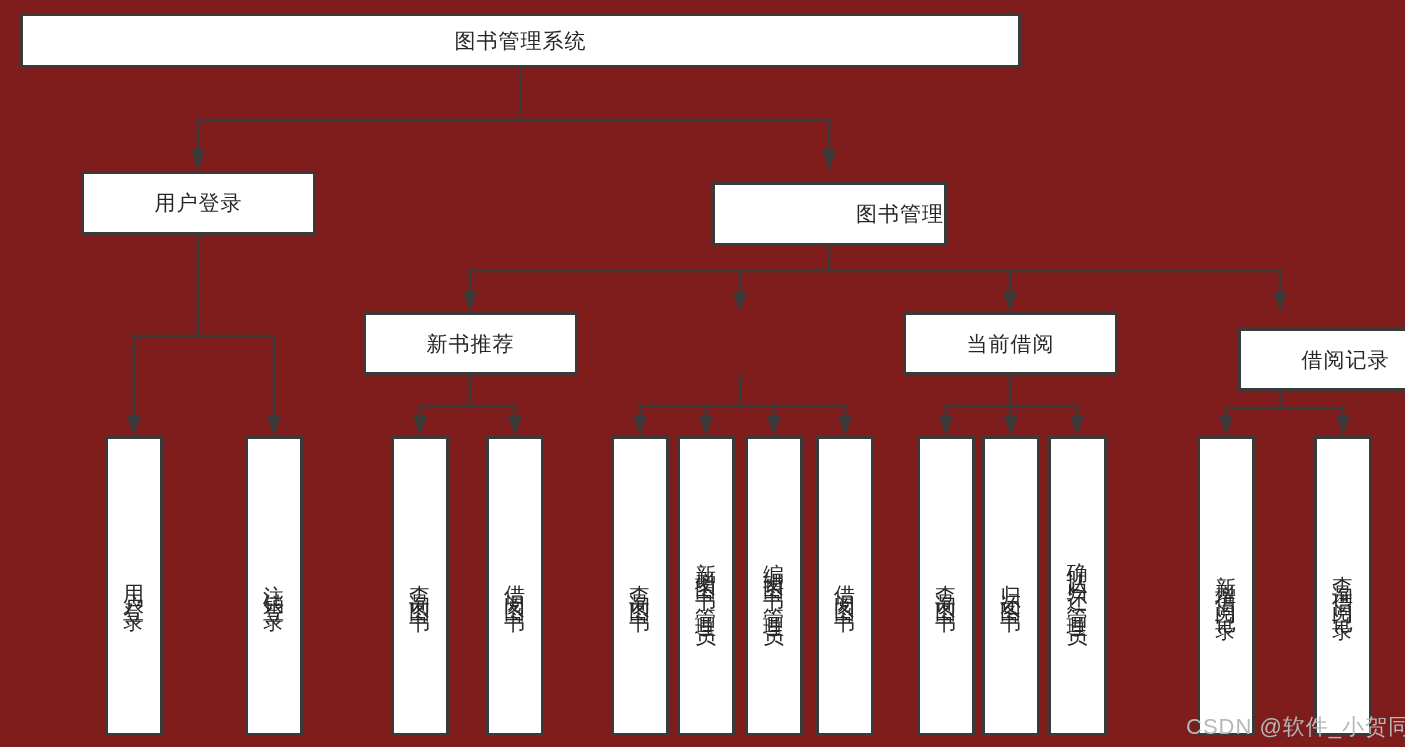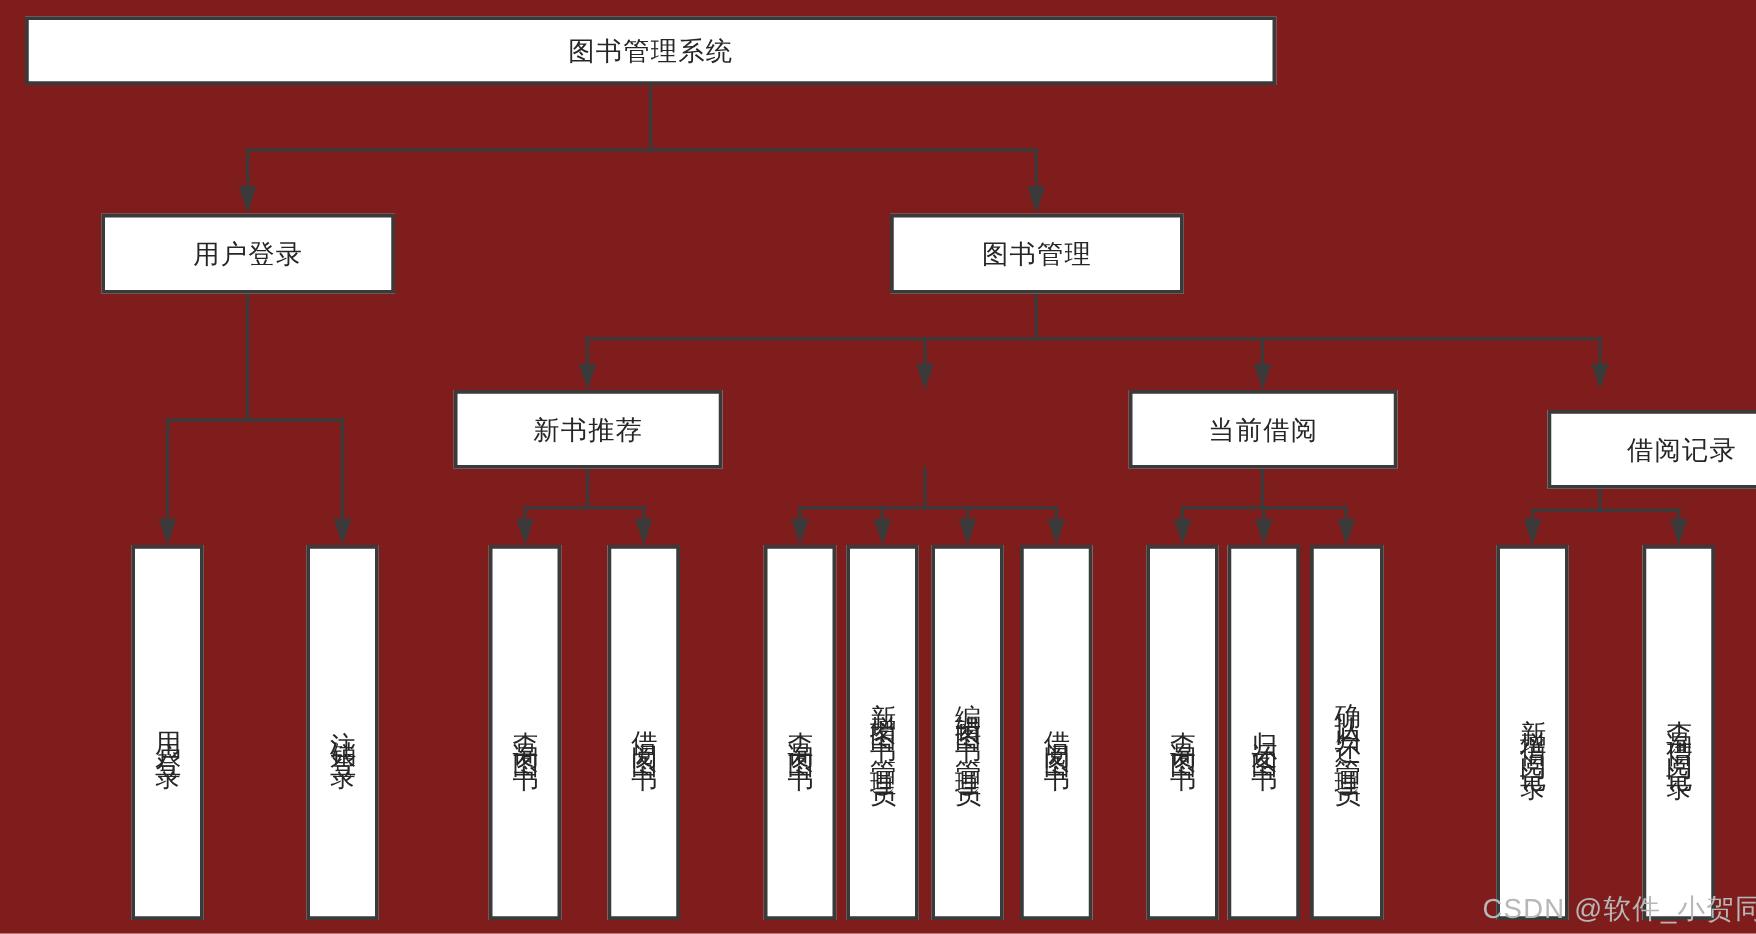--- a/index.html
+++ b/index.html
@@ -139,21 +139,21 @@
     </g>
   </svg>
 
   <div class="node" style="left:20px; top:13px; width:1001px; height:55px;">
     <span>图书管理系统</span>
   </div>
 
   <div class="node" style="left:81px; top:171px; width:235px; height:64px;">
     <span>用户登录</span>
   </div>
-  <div class="node" style="left:712px; top:171px; width:235px; height:64px;">
+  <div class="node" style="left:712px; top:182px; width:235px; height:64px;justify-content:flex-end;">
     <span>图书管理</span>
   </div>
 
   <div class="node" style="left:363px; top:312px; width:215px; height:63px;justify-content:center;">
     <span>新书推荐</span>
   </div>
   <div class="node" style="left:903px; top:312px; width:215px; height:63px;">
     <span>当前借阅</span>
   </div>
   <div class="node" style="left:1238px; top:312px; width:215px; height:63px;margin-top:16px;">

